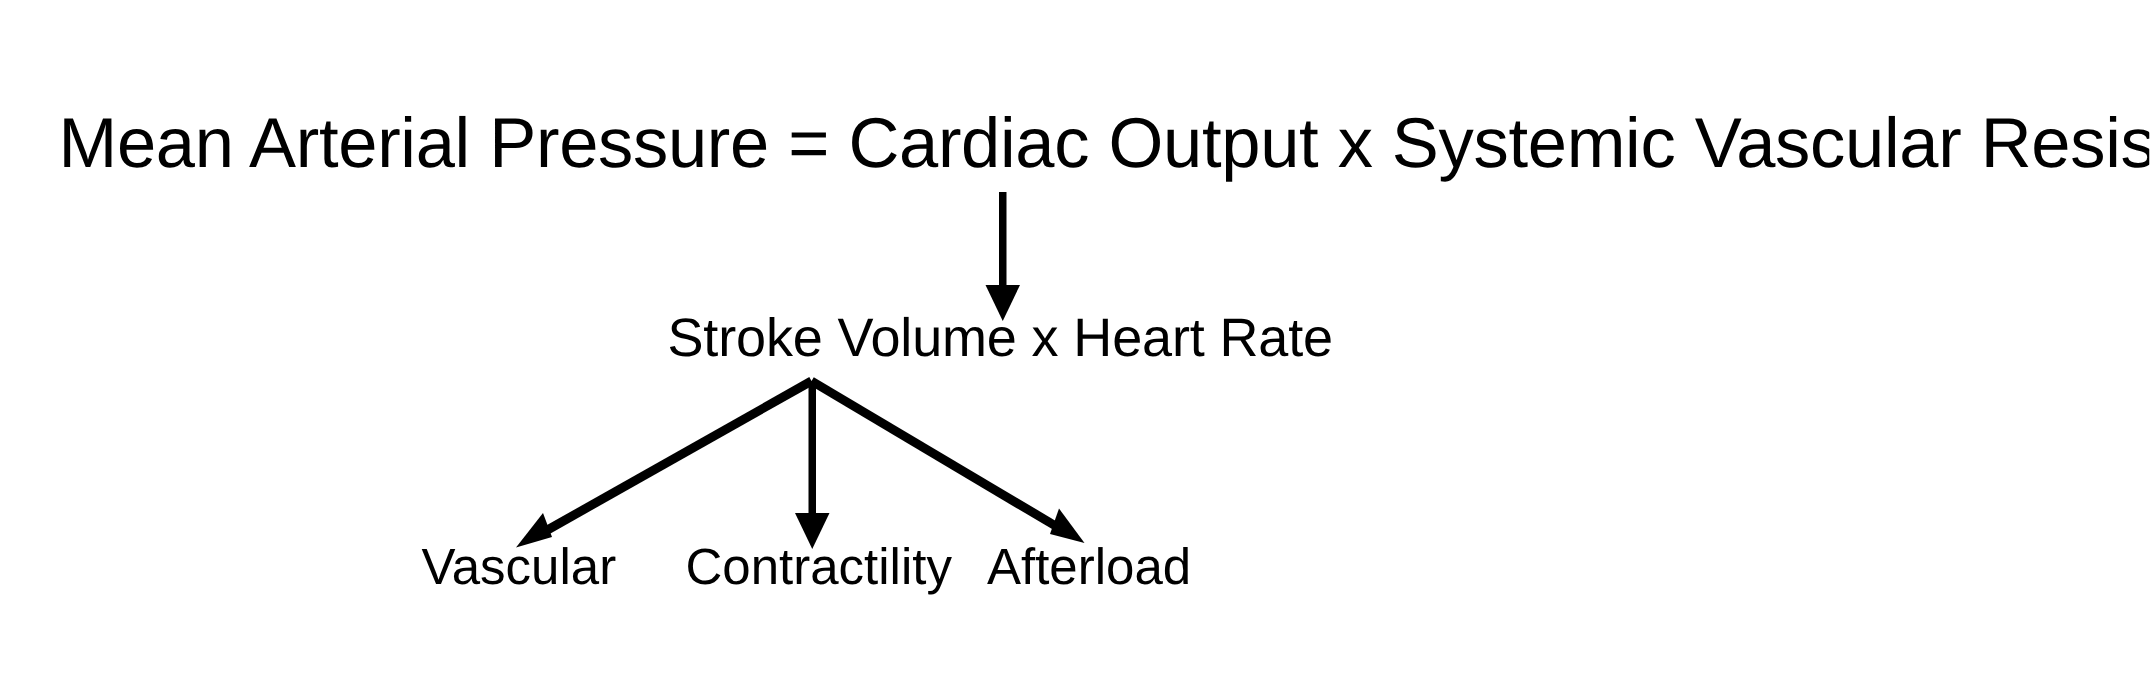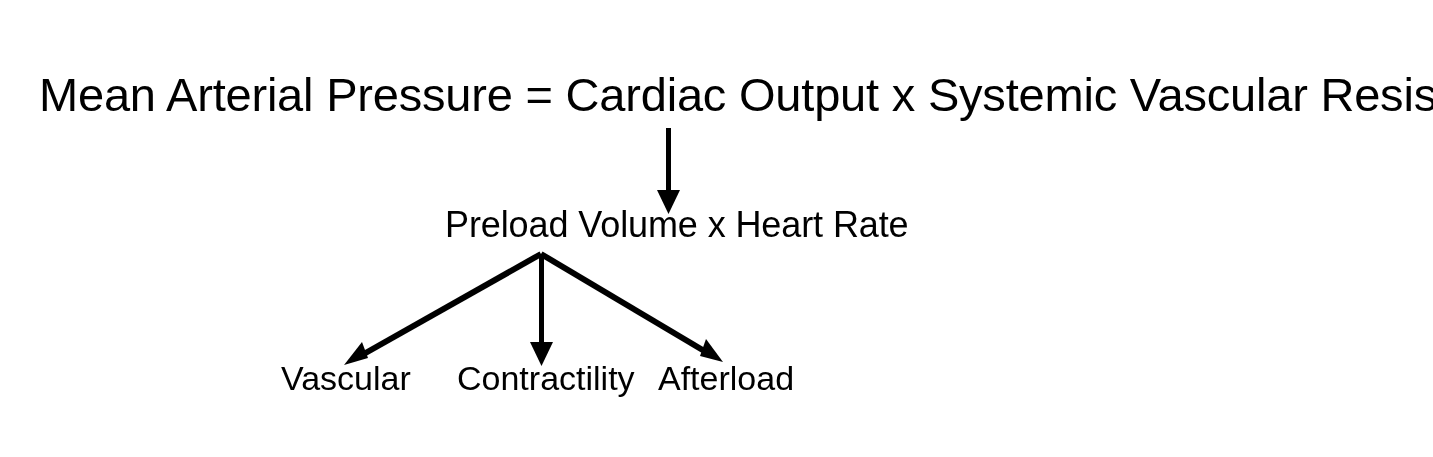--- a/index.html
+++ b/index.html
@@ -83,21 +83,21 @@
     </g>
 
     <g>
       <line x1="541" y1="254" x2="706" y2="352" stroke="#000000" stroke-width="6" stroke-linecap="butt"></line>
       <polygon points="723,362 700,356 706,339" fill="#000000"></polygon>
     </g>
   </svg>
 
   <div class="node-text" id="equation-text">Mean Arterial Pressure = Cardiac Output x Systemic Vascular Resistance</div>
 
-  <div class="node-text" id="level2-text">Preload Volume x Heart Rate</div>
+  <div class="node-text" id="level2-text">Stroke Volume x Heart Rate</div>
 
   <div class="node-text" id="leaf-preload-text">Vascular</div>
 
   <div class="node-text" id="leaf-contractility-text">Contractility</div>
 
   <div class="node-text" id="leaf-afterload-text">Afterload</div>
 
 </div>
 
 </body></html>

